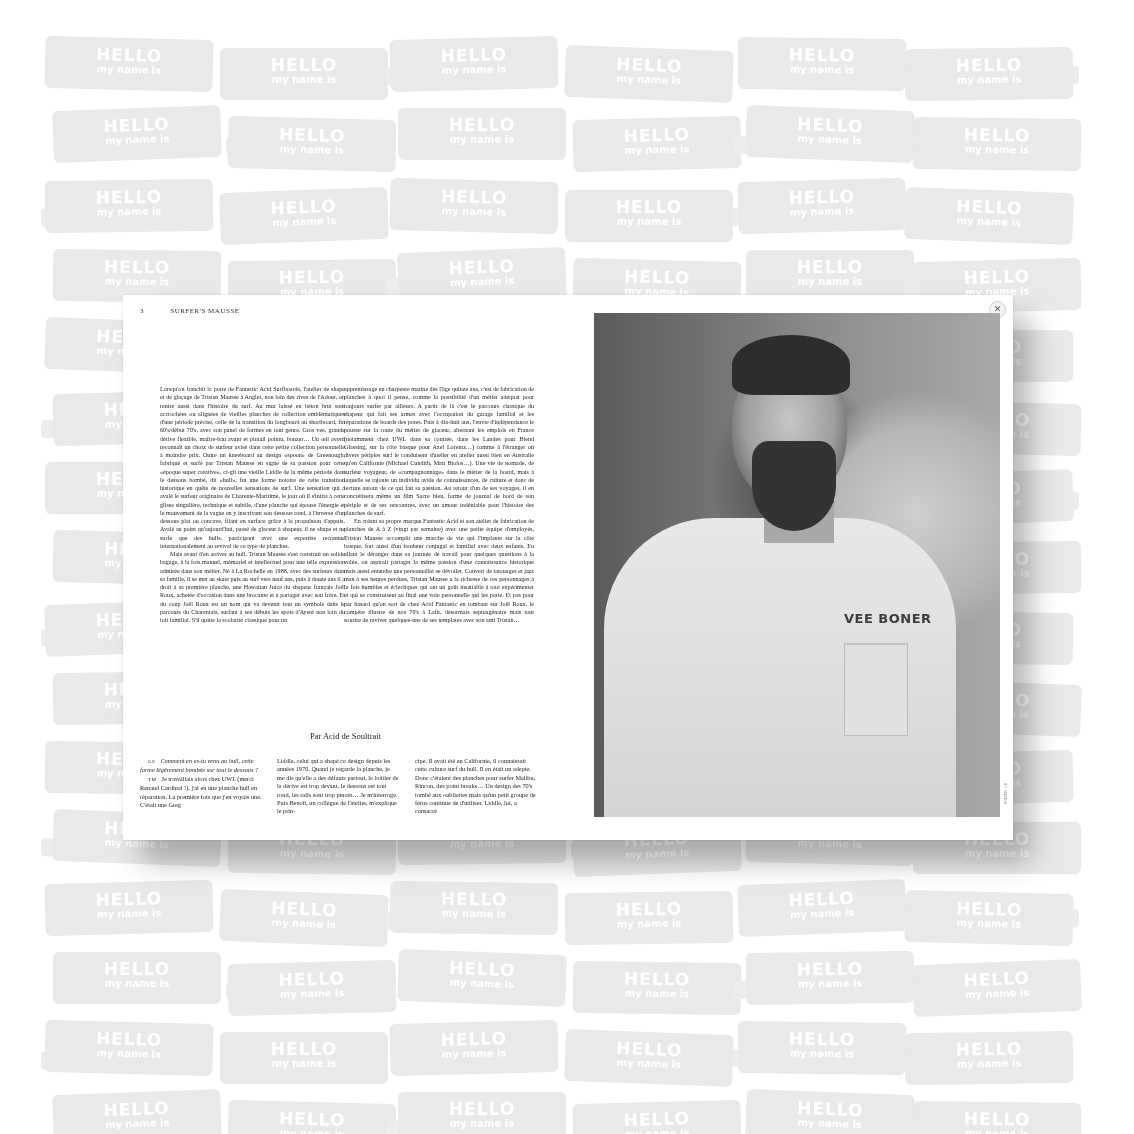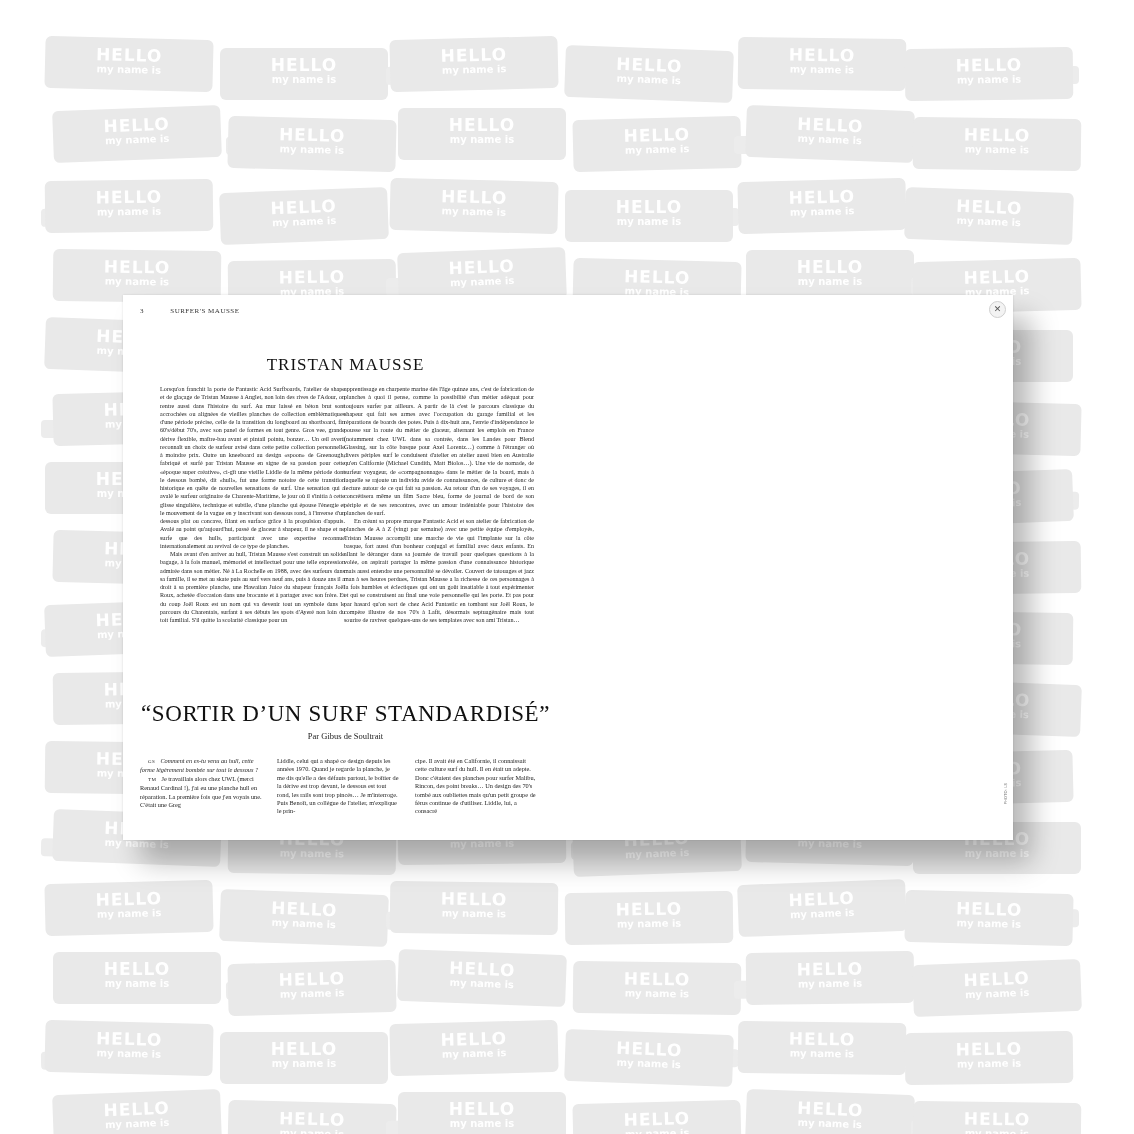--- a/index.html
+++ b/index.html
@@ -545,43 +545,51 @@
 <div class="spread">
   <div class="close-btn">
     <span>✕</span>
   </div>
 
   <div class="folio">
     <span class="num">3</span>
     <span>SURFER'S MAUSSE</span>
   </div>
 
-  <div class="headline">TRISTAN MAUSSE</div>
 
   <div class="col col1">
     <p>Lorsqu'on franchit la porte de Fantastic Acid Surfboards, l'atelier de shape et de glaçage de Tristan Mausse à Anglet, non loin des rives de l'Adour, on rentre aussi dans l'histoire du surf. Au mur laissé en béton brut sont accrochées ou alignées de vieilles planches de collection emblématiques d'une période précise, celle de la transition du longboard au shortboard, fin 60's/début 70's, avec son panel de formes en tout genre. Gros vee, grande dérive flexible, maître-bau avant et pintail pointu, bonzer… Un œil averti reconnaît un choix de surfeur avisé dans cette petite collection personnelle à moindre prix. Outre un kneeboard au design «spoon» de Greenough, fabriqué et surfé par Tristan Mausse en signe de sa passion pour cette «époque super créative», ci-gît une vieille Liddle de la même période dont le dessous bombé, dit «hull», fut une forme notoire de cette transition historique en quête de nouvelles sensations de surf. Une sensation qui a avalé le surfeur originaire de Charente-Maritime, le jour où il s'initia à cette glisse singulière, technique et subtile, d'une planche qui épouse l'énergie et le mouvement de la vague en y inscrivant son dessous rond, à l'inverse d'un dessous plat ou concave, filant en surface grâce à la propulsion d'appuis. Avalé au point qu'aujourd'hui, passé de glaceur à shapeur, il ne shape et ne surfe que des hulls, participant avec une expertise reconnue internationalement au revival de ce type de planches.</p>
     <p>Mais avant d'en arriver au hull, Tristan Mausse s'est construit un solide bagage, à la fois manuel, mémoriel et intellectuel pour une telle expression admirée dans son métier. Né à La Rochelle en 1988, avec des surfeurs dans sa famille, il se met au skate puis au surf vers neuf ans, puis à douze ans il a droit à sa première planche, une Hawaiian Juice du shapeur français Joël Roux, achetée d'occasion dans une brocante et à partager avec son frère. Et du coup Joël Roux est un nom qui va devenir tout un symbole dans le parcours du Charentais, surfant à ses débuts les spots d'Ayeré non loin du toit familial. S'il quitte la scolarité classique pour un</p>
   </div>
   <div class="col col2">
     <p>apprentissage en charpente marine dès l'âge quinze ans, c'est de fabrication de planches à quoi il pense, comme la possibilité d'un métier adéquat pour toujours surfer par ailleurs. A partir de là c'est le parcours classique du shapeur qui fait ses armes avec l'occupation du garage familial et les réparations de boards des potes. Puis à dix-huit ans, l'envie d'indépendance le pousse sur la route du métier de glaceur, alternant les emplois en France (notamment chez UWL dans sa contrée, dans les Landes pour Blend Glassing, sur la côte basque pour Axel Lorentz…) comme à l'étranger où divers périples surf le conduisent d'atelier en atelier aussi bien en Australie qu'en Californie (Michael Cundith, Matt Biolos…). Une vie de nomade, de surfeur voyageur, de «compagnonnage» dans le métier de la board, mais à laquelle se rajoute un individu avide de connaissances, de culture et donc de lecture autour de ce qui fait sa passion. Au retour d'un de ses voyages, il en concrétisera même un film Sacre bleu, forme de journal de bord de son périple et de ses rencontres, avec un amour indéniable pour l'histoire des planches de surf.</p>
     <p>En créant sa propre marque Fantastic Acid et son atelier de fabrication de planches de A à Z (vingt par semaine) avec une petite équipe d'employés, Tristan Mausse accomplit une marche de vie qui l'implante sur la côte basque, fort aussi d'un bonheur conjugal et familial avec deux enfants. En allant le déranger dans sa journée de travail pour quelques questions à la volée, on aspirait partager la même passion d'une connaissance historique mais aussi entendre une personnalité se dévoiler. Couvert de tatouages et jazz man à ses heures perdues, Tristan Mausse a la richesse de ces personnages à la fois humbles et éclectiques qui ont un goût insatiable à tout expérimenter et qui se construisent au final une voie personnelle qui les porte. Et pas pour par hasard qu'on sort de chez Acid Fantastic en tombant sur Joël Roux, le compère illustre de nos 70's à Lafit, désormais septuagénaire mais tout sourire de raviver quelques-uns de ses templates avec son ami Tristan…</p>
   </div>
 
-  <div class="pull">“SORTIR D’UN SURF STANDARDISÉ”</div>
-  <div class="byline">Par Gibus de Soultrait</div>
+  <div class="byline">Par Acid de Soultrait</div>
 
   <div class="qcol q1">
     <p class="indent">
       <span class="initials">GS</span><span class="italic">Comment en es-tu venu au hull, cette forme légèrement bombée sur tout le dessous ?</span>
     </p>
     <p class="indent">
       <span class="initials">TM</span><span>Je travaillais alors chez UWL (merci Renaud Cardinal !), j'ai eu une planche hull en réparation. La première fois que j'en voyais une. C'était une Greg</span>
     </p>
   </div>
   <div class="qcol q2">
     <p>Liddle, celui qui a shapé ce design depuis les années 1970. Quand je regarde la planche, je me dis qu'elle a des défauts partout, le boîtier de la dérive est trop devant, le dessous est tout rond, les rails sont trop pincés… Je m'interroge. Puis Benoît, un collègue de l'atelier, m'explique le prin-</p>
   </div>
   <div class="qcol q3">
     <p>cipe. Il avait été en Californie, il connaissait cette culture surf du hull. Il en était un adepte. Donc c'étaient des planches pour surfer Malibu, Rincon, des point breaks… Un design des 70's tombé aux oubliettes mais qu'un petit groupe de férus continue de d'utiliser. Liddle, lui, a consacré</p>
   </div>
 
+  <div class="photo" title="Black and white portrait of Tristan Mausse in a white long-sleeve t-shirt">
+    <div class="board"></div>
+    <div class="shirt"></div>
+    <div class="neck"></div>
+    <div class="head"></div>
+    <div class="hair"></div>
+    <div class="beard"></div>
+    <div class="pocket"></div>
+    <div class="shirt-print">VEE BONER</div>
+  </div>
   <div class="credit">PHOTO: LS</div>
 </div>
 
 </body></html>

